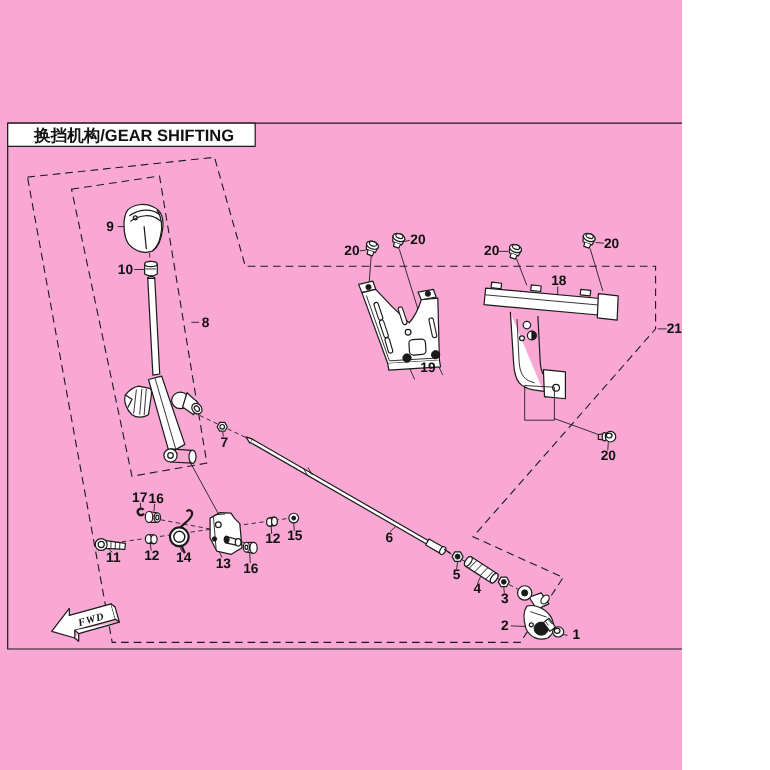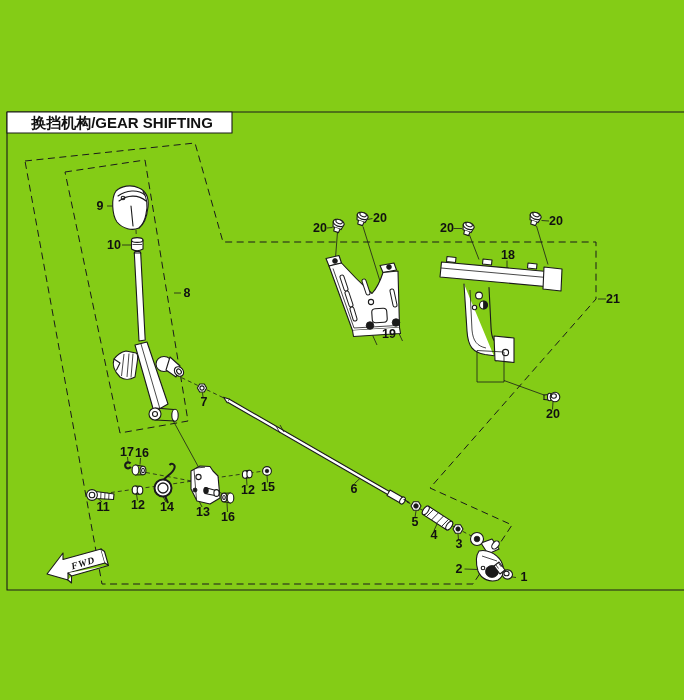--- a/index.html
+++ b/index.html
@@ -1,16 +1,16 @@
 <!DOCTYPE html>
 <html><head>
 <meta charset="utf-8">
 <style>
   html,body{margin:0;padding:0;background:#fff;}
-  #stage{position:relative;width:684px;height:700px;background:#84cc16;overflow:hidden;}
+  #stage{position:relative;width:620px;height:700px;background:#f9a8d4;overflow:hidden;}
   svg{display:block;}
   .ln{fill:none;stroke:#1a1a1a;stroke-width:1.1;stroke-linecap:round;stroke-linejoin:round;}
   .lnw{fill:#fff;stroke:#1a1a1a;stroke-width:1.1;stroke-linecap:round;stroke-linejoin:round;}
   .lnd{fill:#1a1a1a;stroke:#1a1a1a;stroke-width:0.8;}
   .thin{fill:none;stroke:#1a1a1a;stroke-width:0.8;}
   .dash{fill:none;stroke:#1a1a1a;stroke-width:1;stroke-dasharray:7 4.5;}
   .dashsm{fill:none;stroke:#1a1a1a;stroke-width:0.8;stroke-dasharray:4 3;}
   .slotO{fill:none;stroke:#1a1a1a;stroke-width:5;stroke-linecap:round;}
   .slotI{fill:none;stroke:#fff;stroke-width:3;stroke-linecap:round;}
   .callout{font:bold 12.5px "Liberation Sans", sans-serif;fill:#111;}

